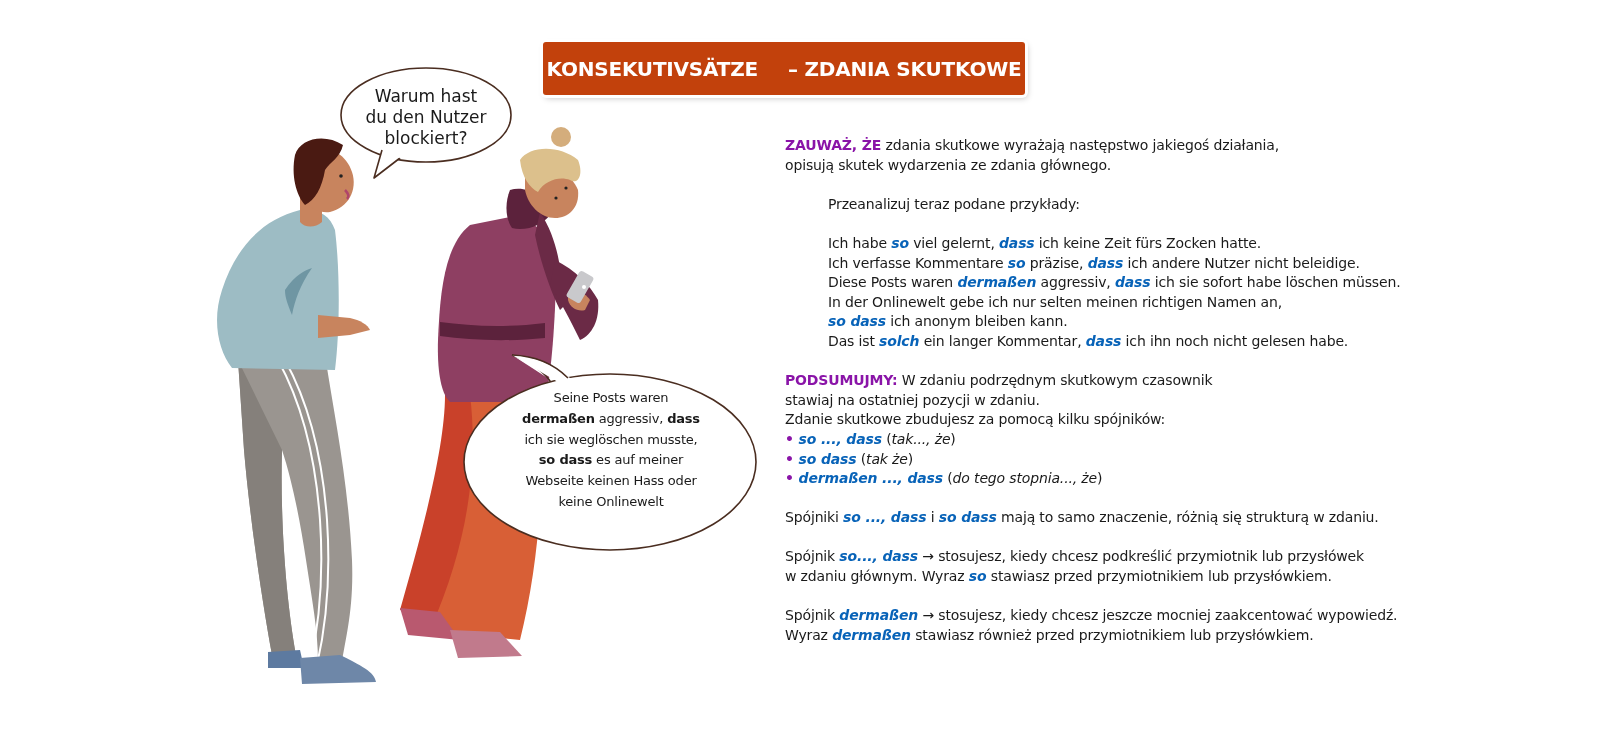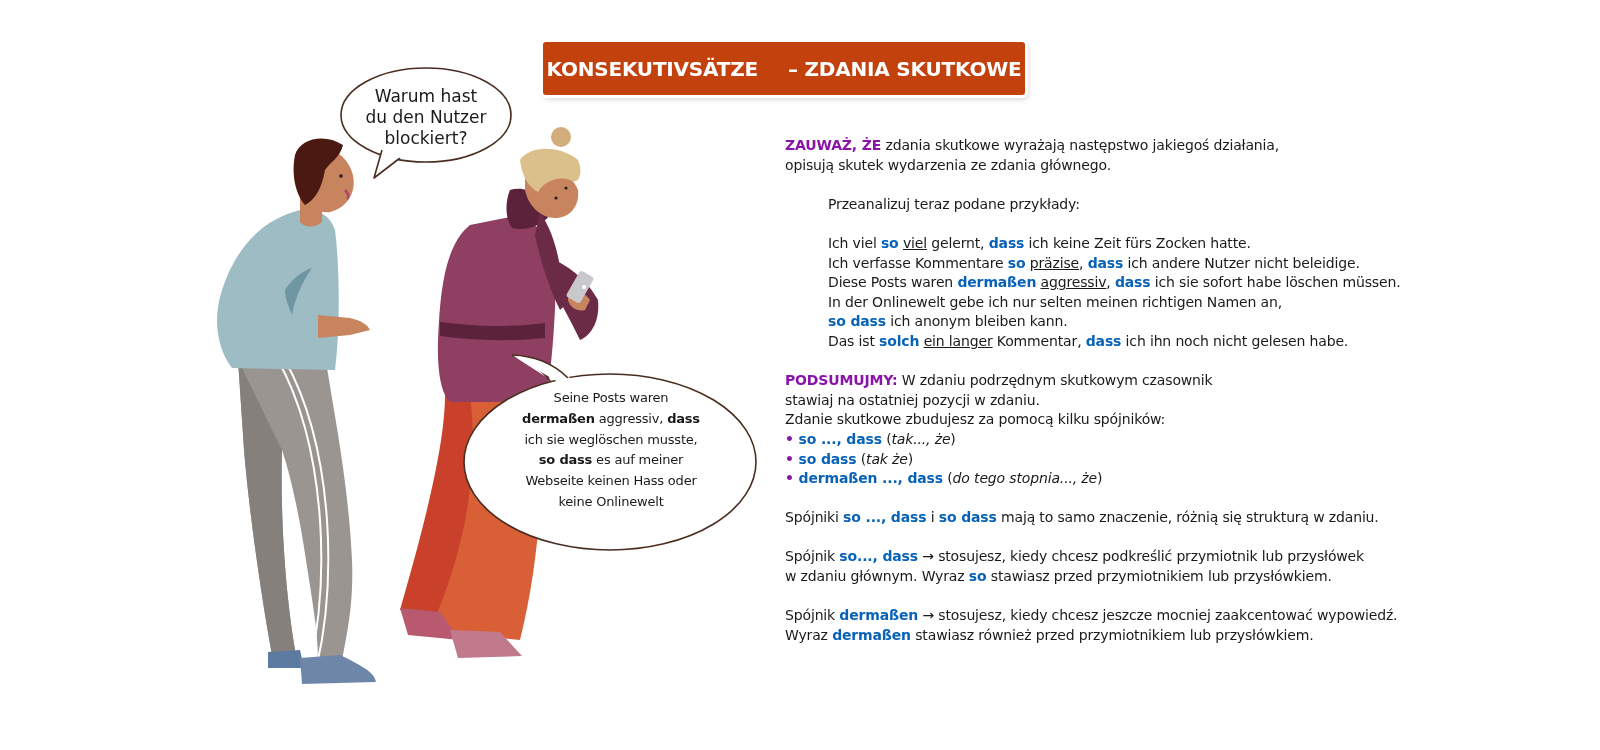--- a/index.html
+++ b/index.html
@@ -12,22 +12,22 @@
                  color: #ffffff; font-size: 20px; letter-spacing: -0.2px; white-space: nowrap; gap: 30px; }
     .title-box b { font-weight: bold; }
     .title-box span.light { font-weight: bold; }
 
     .content { position: absolute; left: 785px; top: 136px; width: 780px;
                font-size: 14px; line-height: 19.6px; letter-spacing: -0.15px; }
     .line { white-space: nowrap; height: 19.6px; }
     .indent { padding-left: 43px; }
     .gap { height: 19.6px; }
     .purple { color: #8a14a8; font-weight: bold; }
-    .blue { color: #0863b8; font-weight: bold; }
-    .u { text-decoration: underline; }
+    .blue { color: #0863b8; font-weight: bold; font-style: italic; }
+    .u { }
     .it { font-style: italic; }
     .bullet-dot { color: #8a14a8; font-weight: bold; }
 
     .illus { position: absolute; left: 0; top: 0; width: 780px; height: 750px; }
     .bubble-text { position: absolute; text-align: center; color: #1a1a1a;
                    font-family: "DejaVu Sans", "Liberation Sans", sans-serif; }
     .bubble1 { left: 350px; top: 86px; width: 152px; font-size: 17px; line-height: 21px; }
     .bubble2 { left: 476px; top: 388px; width: 270px; font-size: 13px; line-height: 20.8px; letter-spacing: -0.2px; }
     .bubble2 b { font-weight: bold; }
   </style>
@@ -125,21 +125,21 @@
   </div>
 </div>
 
 <div class="content">
   <div class="line"><span class="purple">ZAUWAŻ, ŻE</span><span> zdania skutkowe wyrażają następstwo jakiegoś działania,</span></div>
   <div class="line">opisują skutek wydarzenia ze zdania głównego.</div>
   <div class="gap"></div>
   <div class="line indent">Przeanalizuj teraz podane przykłady:</div>
   <div class="gap"></div>
 
-  <div class="line indent"><span>Ich viel </span><span class="blue">so</span><span> </span><span class="u">viel</span><span> gelernt, </span><span class="blue">dass</span><span> ich keine Zeit fürs Zocken hatte.</span></div>
+  <div class="line indent"><span>Ich habe </span><span class="blue">so</span><span> </span><span class="u">viel</span><span> gelernt, </span><span class="blue">dass</span><span> ich keine Zeit fürs Zocken hatte.</span></div>
   <div class="line indent"><span>Ich verfasse Kommentare </span><span class="blue">so</span><span> </span><span class="u">präzise</span><span>, </span><span class="blue">dass</span><span> ich andere Nutzer nicht beleidige.</span></div>
   <div class="line indent"><span>Diese Posts waren </span><span class="blue">dermaßen</span><span> </span><span class="u">aggressiv</span><span>, </span><span class="blue">dass</span><span> ich sie sofort habe löschen müssen.</span></div>
   <div class="line indent"><span>In der Onlinewelt gebe ich nur selten meinen richtigen Namen an,</span></div>
   <div class="line indent"><span class="blue">so dass</span><span> ich anonym bleiben kann.</span></div>
   <div class="line indent"><span>Das ist </span><span class="blue">solch</span><span> </span><span class="u">ein langer</span><span> Kommentar, </span><span class="blue">dass</span><span> ich ihn noch nicht gelesen habe.</span></div>
 
   <div class="gap"></div>
   <div class="line"><span class="purple">PODSUMUJMY:</span><span>  W zdaniu podrzędnym skutkowym czasownik</span></div>
   <div class="line">stawiaj na ostatniej pozycji w zdaniu.</div>
   <div class="line">Zdanie skutkowe zbudujesz za pomocą kilku spójników:</div>

